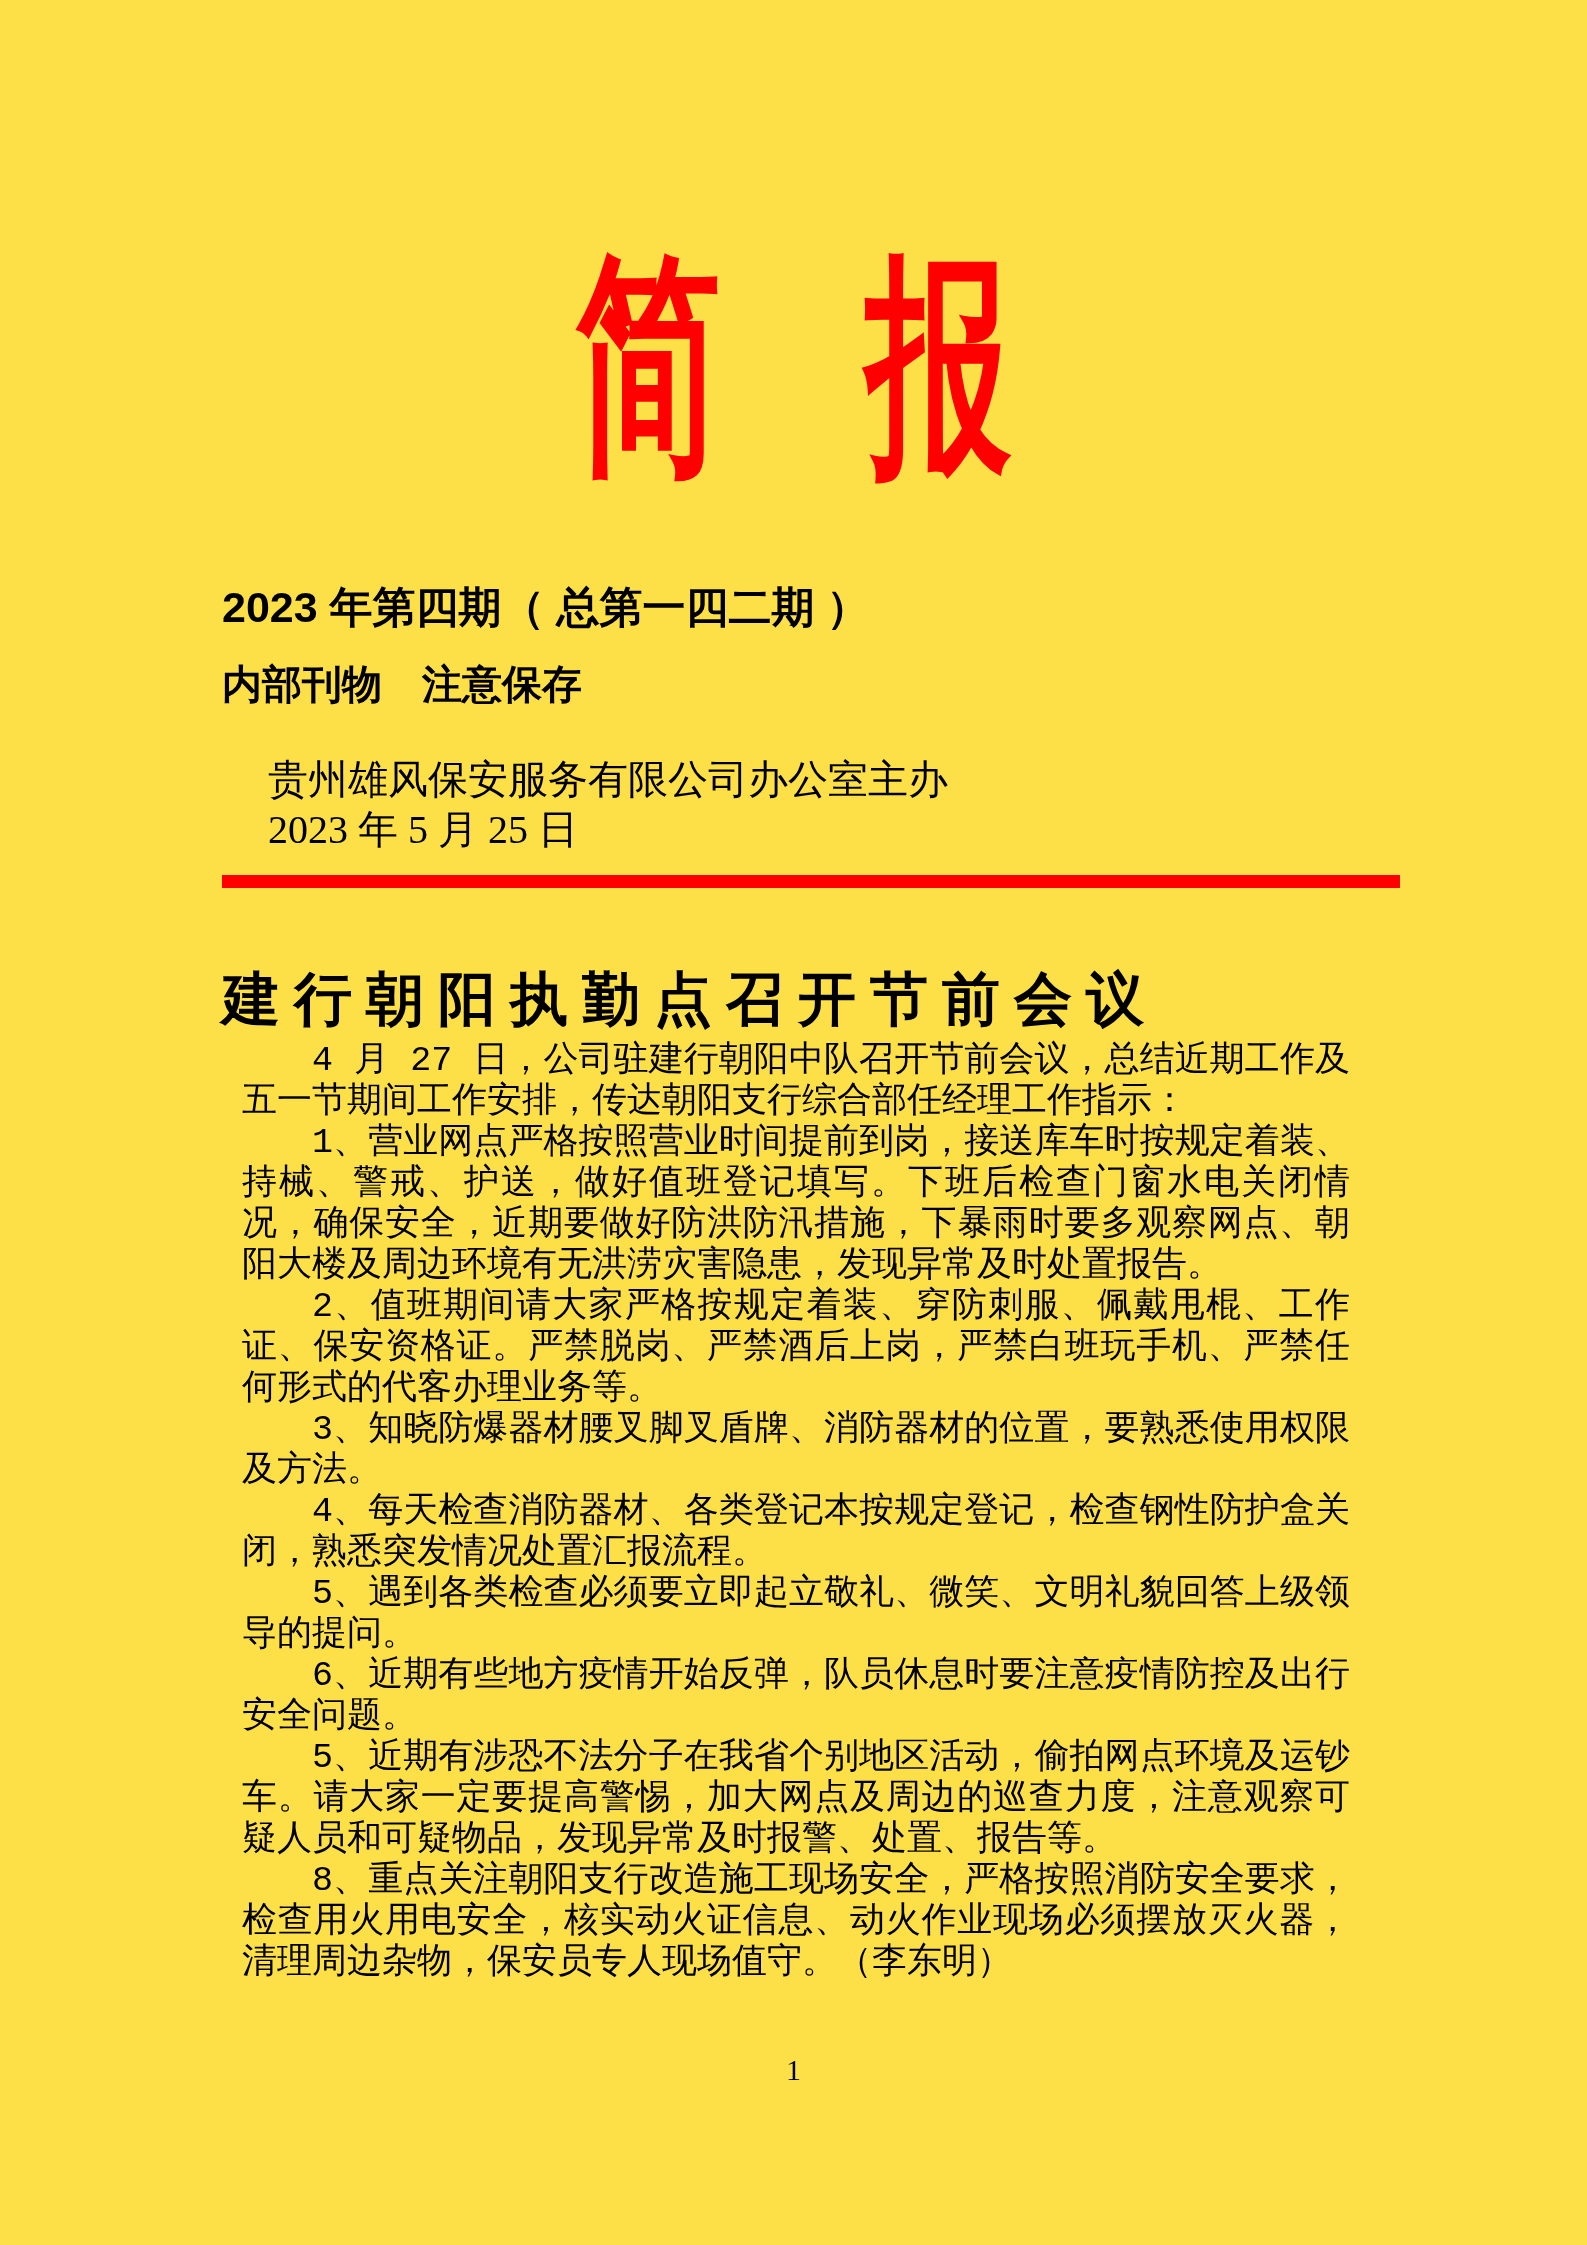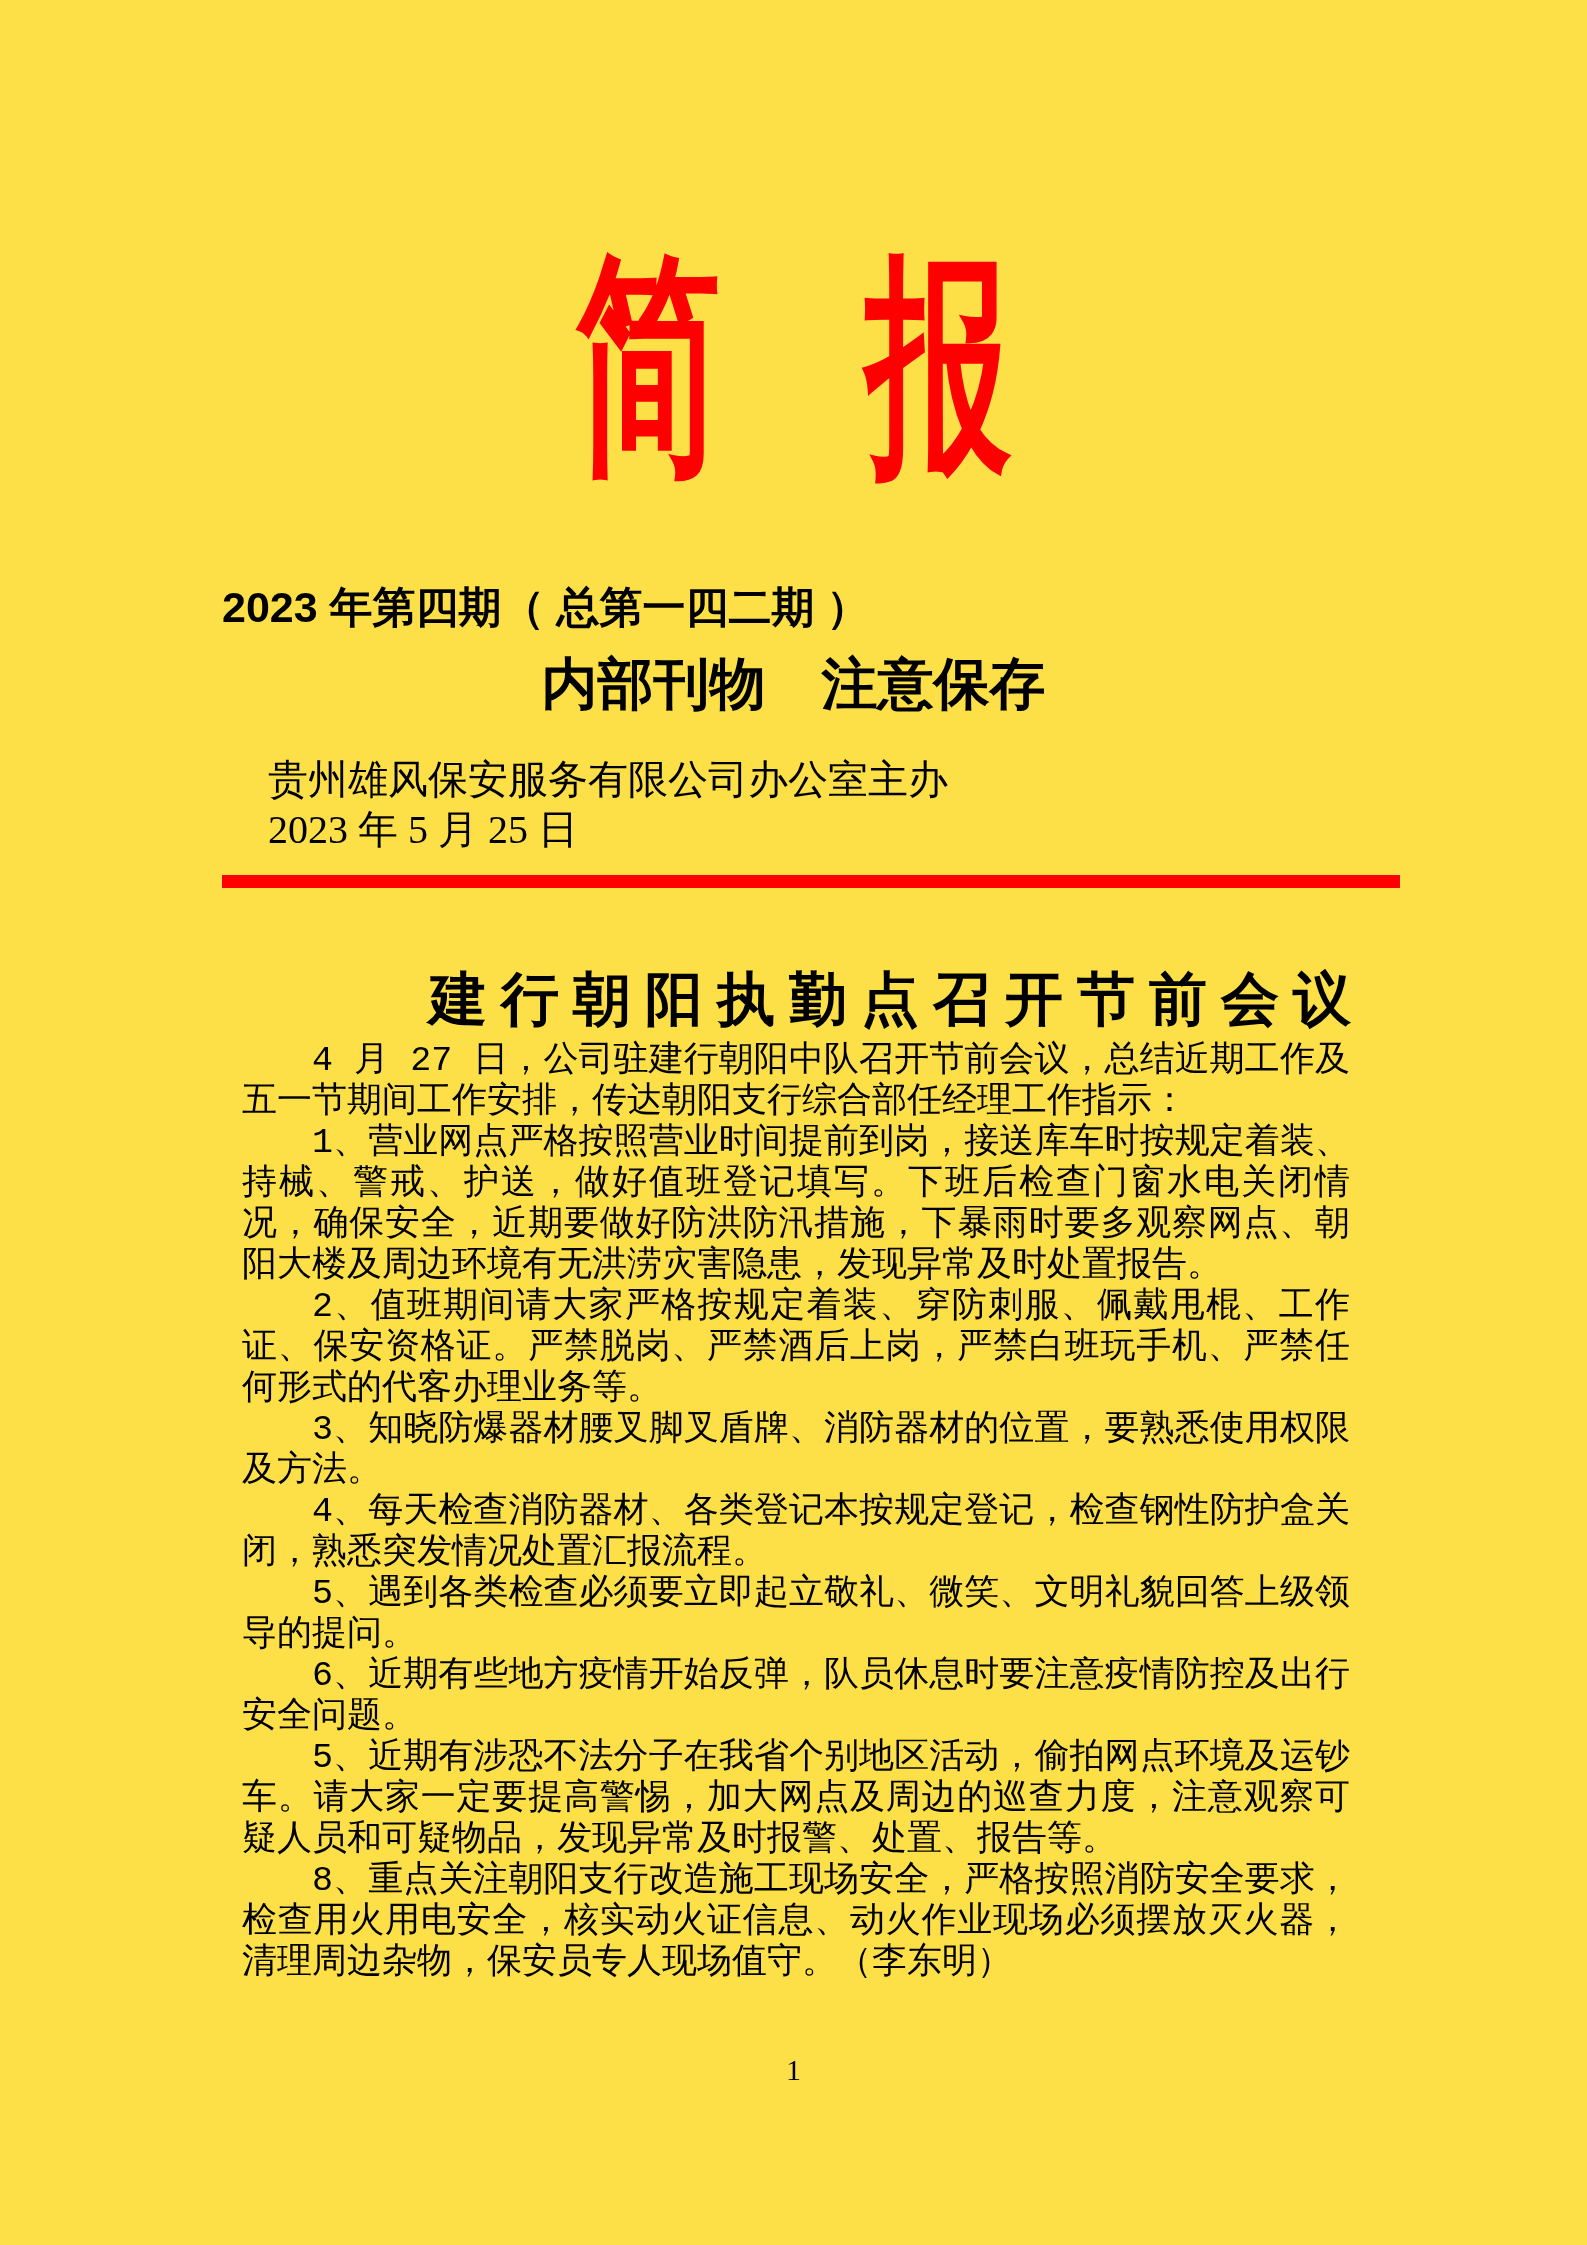--- a/index.html
+++ b/index.html
@@ -29,24 +29,24 @@
   .issue-line {
     margin-top:188px;
     font-family:"Liberation Sans", sans-serif;
     font-weight:600;
     font-size:43px;
     line-height:50px;
   }
 
   .internal-note {
     margin-top:28px;
-    text-align:center;
+    text-align:left;
     font-family:"Liberation Sans", sans-serif;
     font-weight:600;
-    font-size:56px;
+    font-size:40px;
     line-height:48px;
   }
 
   .publisher-row {
     margin-top:47px;
     display:flex;
     justify-content:space-between;
     align-items:baseline;
     padding:0 30px 0 46px;
     font-size:40px;
@@ -57,21 +57,21 @@
 
   .rule {
     margin-top:20px;
     width:1178px;
     height:13px;
     background:#FF0000;
   }
 
   .article-title {
     margin-top:74px;
-    text-align:right;
+    text-align:left;
     font-size:58px;
     line-height:75px;
     font-weight:700;
     letter-spacing:14px;
     font-family:"Liberation Serif", serif;
     white-space:nowrap;
   }
 
   .article-body {
     margin-top:4px;

